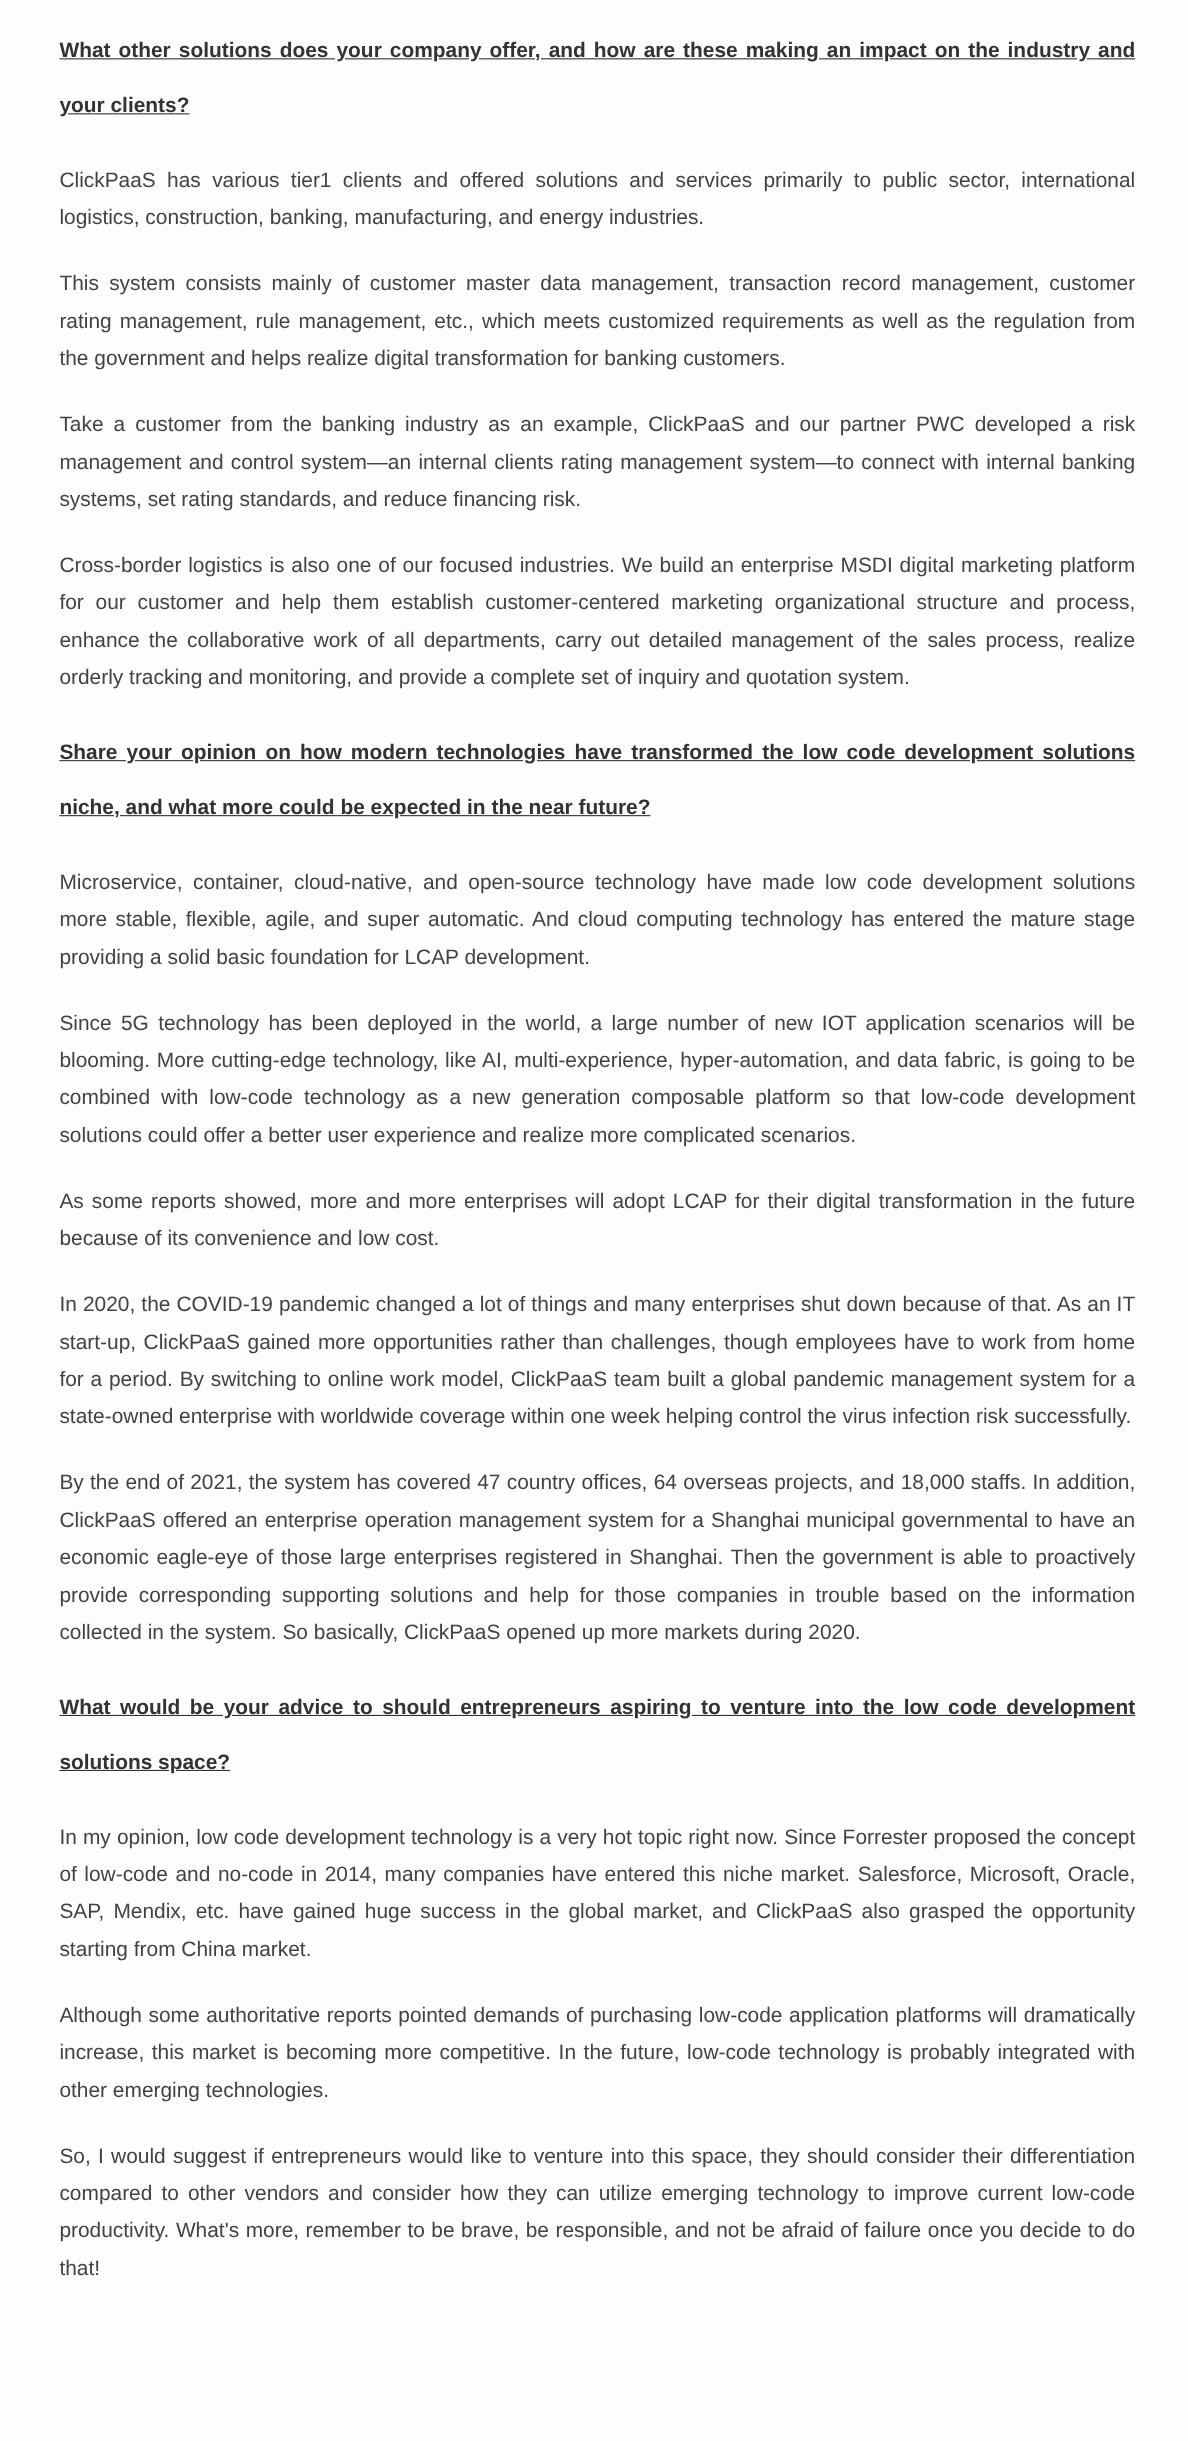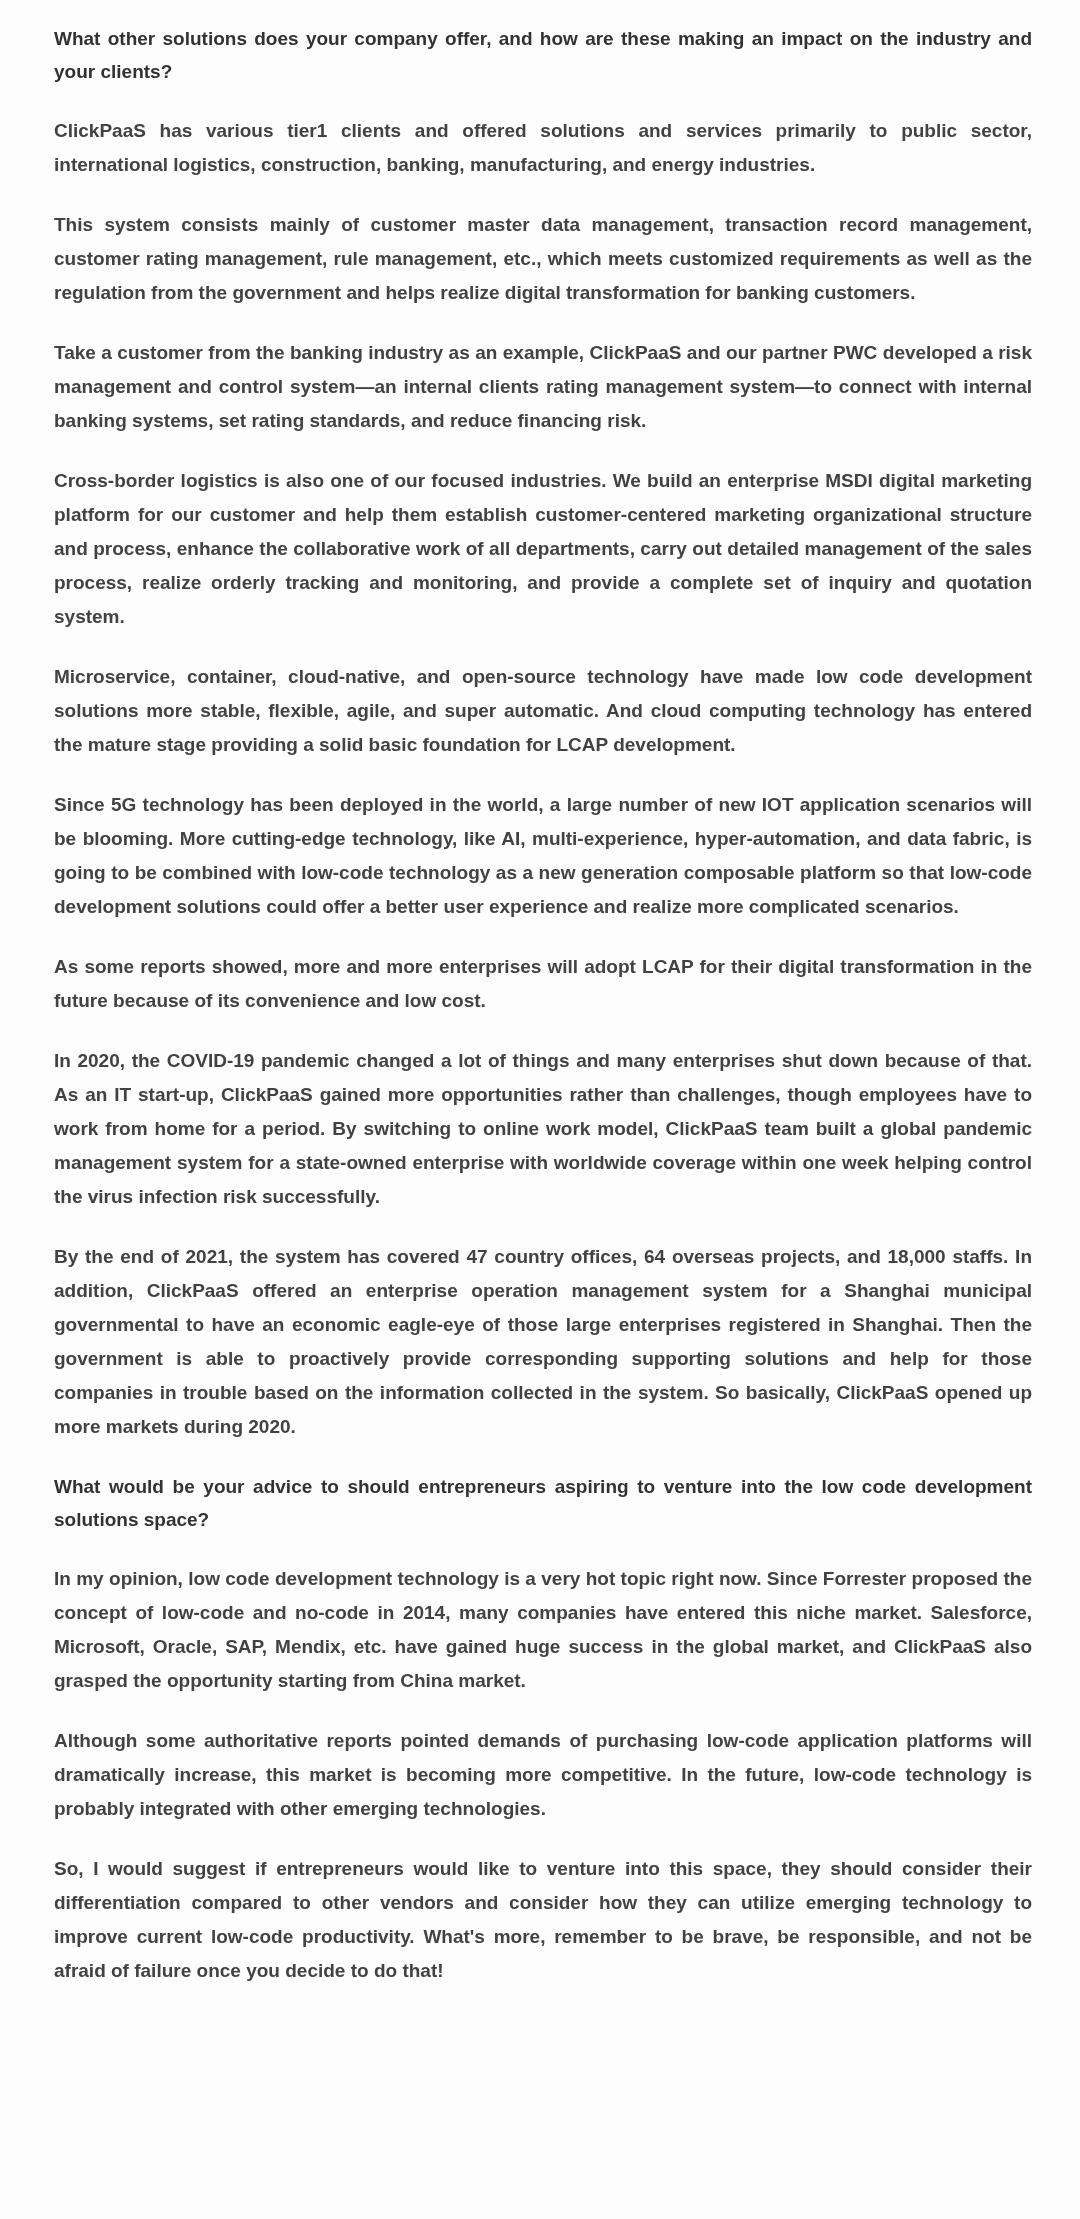--- a/index.html
+++ b/index.html
@@ -18,42 +18,43 @@
     width: 1080px;
     padding: 22px 48px 40px 54px;
     font-size: 19px;
     line-height: 34px;
     text-align: justify;
     color: #424242;
   }
   .article .question {
     margin: 0 0 26px 0;
     font-size: 19px;
-    line-height: 33px;
+    line-height: 50px;
     font-weight: 700;
     color: #323232;
     text-align: justify;
+    text-decoration: underline;
   }
   .article .answer {
     margin: 0 0 26px 0;
-    font-weight: bold;
   }
   .article > :last-child {
     margin-bottom: 0;
   }
 </style>
 </head>
 <body>
 
 <main class="article">
   <h2 class="question">What other solutions does your company offer, and how are these making an impact on the industry and your clients?</h2>
   <p class="answer">ClickPaaS has various tier1 clients and offered solutions and services primarily to public sector, international logistics, construction, banking, manufacturing, and energy industries.</p>
   <p class="answer">This system consists mainly of customer master data management, transaction record management, customer rating management, rule management, etc., which meets customized requirements as well as the regulation from the government and helps realize digital transformation for banking customers.</p>
   <p class="answer">Take a customer from the banking industry as an example, ClickPaaS and our partner PWC developed a risk management and control system—an internal clients rating management system—to connect with internal banking systems, set rating standards, and reduce financing risk.</p>
   <p class="answer">Cross-border logistics is also one of our focused industries. We build an enterprise MSDI digital marketing platform for our customer and help them establish customer-centered marketing organizational structure and process, enhance the collaborative work of all departments, carry out detailed management of the sales process, realize orderly tracking and monitoring, and provide a complete set of inquiry and quotation system.</p>
+  <h2 class="question">Share your opinion on how modern technologies have transformed the low code development solutions niche, and what more could be expected in the near future?</h2>
   <p class="answer">Microservice, container, cloud-native, and open-source technology have made low code development solutions more stable, flexible, agile, and super automatic. And cloud computing technology has entered the mature stage providing a solid basic foundation for LCAP development.</p>
   <p class="answer">Since 5G technology has been deployed in the world, a large number of new IOT application scenarios will be blooming. More cutting-edge technology, like AI, multi-experience, hyper-automation, and data fabric, is going to be combined with low-code technology as a new generation composable platform so that low-code development solutions could offer a better user experience and realize more complicated scenarios.</p>
   <p class="answer">As some reports showed, more and more enterprises will adopt LCAP for their digital transformation in the future because of its convenience and low cost.</p>
   <p class="answer">In 2020, the COVID-19 pandemic changed a lot of things and many enterprises shut down because of that. As an IT start-up, ClickPaaS gained more opportunities rather than challenges, though employees have to work from home for a period. By switching to online work model, ClickPaaS team built a global pandemic management system for a state-owned enterprise with worldwide coverage within one week helping control the virus infection risk successfully.</p>
   <p class="answer">By the end of 2021, the system has covered 47 country offices, 64 overseas projects, and 18,000 staffs. In addition, ClickPaaS offered an enterprise operation management system for a Shanghai municipal governmental to have an economic eagle-eye of those large enterprises registered in Shanghai. Then the government is able to proactively provide corresponding supporting solutions and help for those companies in trouble based on the information collected in the system. So basically, ClickPaaS opened up more markets during 2020.</p>
   <h2 class="question">What would be your advice to should entrepreneurs aspiring to venture into the low code development solutions space?</h2>
   <p class="answer">In my opinion, low code development technology is a very hot topic right now. Since Forrester proposed the concept of low-code and no-code in 2014, many companies have entered this niche market. Salesforce, Microsoft, Oracle, SAP, Mendix, etc. have gained huge success in the global market, and ClickPaaS also grasped the opportunity starting from China market.</p>
   <p class="answer">Although some authoritative reports pointed demands of purchasing low-code application platforms will dramatically increase, this market is becoming more competitive. In the future, low-code technology is probably integrated with other emerging technologies.</p>
   <p class="answer">So, I would suggest if entrepreneurs would like to venture into this space, they should consider their differentiation compared to other vendors and consider how they can utilize emerging technology to improve current low-code productivity. What's more, remember to be brave, be responsible, and not be afraid of failure once you decide to do that!</p>
 </main>

